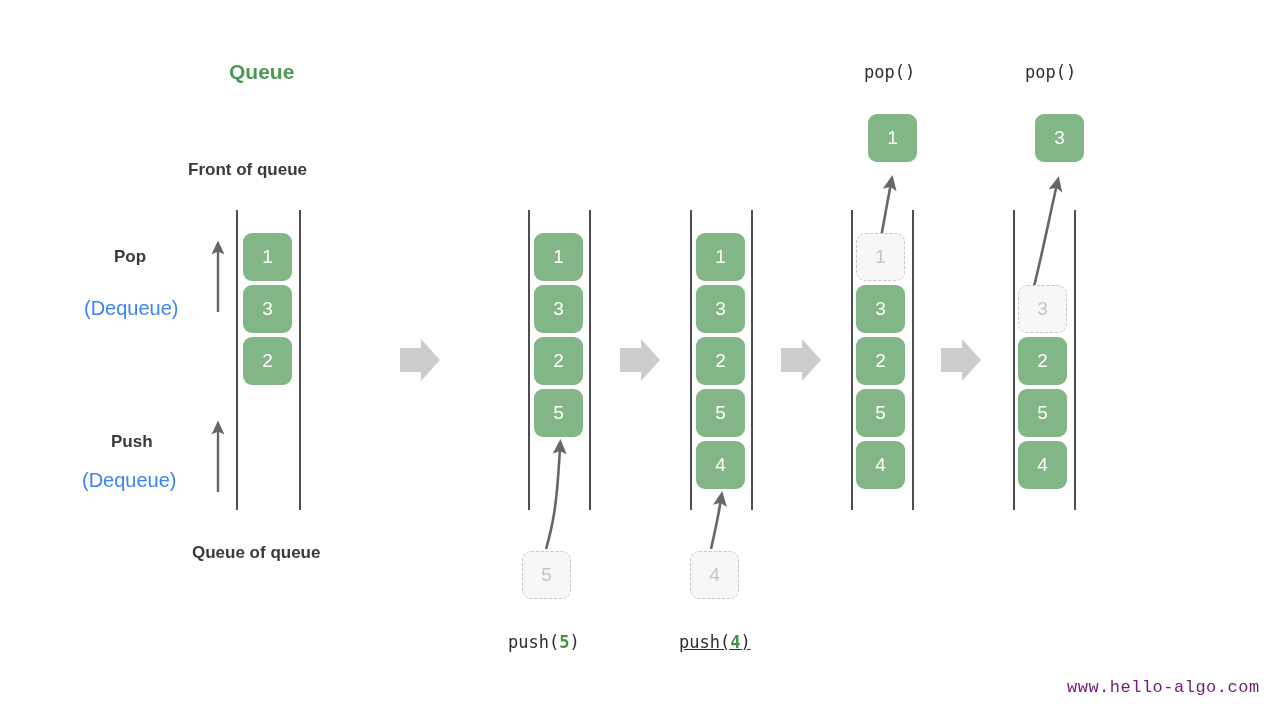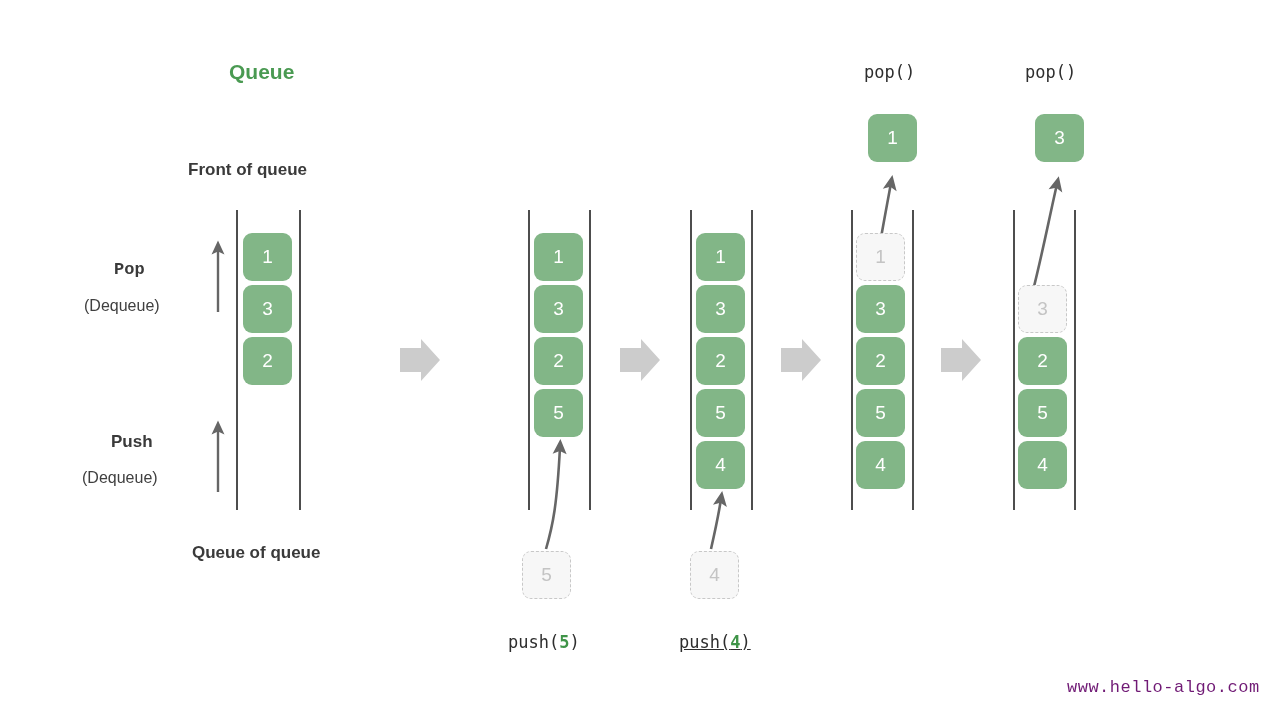--- a/index.html
+++ b/index.html
@@ -33,23 +33,23 @@
 
   
   .lbl-bold {
     font-size: 17px;
     font-weight: bold;
     color: #3a3a3a;
     white-space: nowrap;
     text-align: center;
   }
   .lbl-reg {
-    font-size: 16px;
+    font-size: 20px;
     font-weight: normal;
-    color: #404040;
+    color: #3b82f6;
     white-space: nowrap;
   }
 
   
   .code {
     font-family: "DejaVu Sans Mono", "Liberation Mono", monospace;
     font-size: 17px;
     color: #2e2e2e;
     white-space: nowrap;
   }
@@ -150,21 +150,21 @@
 
     <g>
       <path d="M1026,316 C1036,285 1047,228 1057,184" stroke="#666666" stroke-width="2.6" fill="none" marker-end="url(#ah-dark)"></path>
     </g>
   </svg>
 
   <div class="abs title" style="left:229px; top:60px;">Queue</div>
 
   <div class="abs lbl-bold" style="left:188px; top:160px;">Front of queue</div>
 
-  <div class="abs lbl-bold" style="left:114px; top:260px;font-family:Liberation Mono, monospace;">Pop</div>
+  <div class="abs lbl-bold" style="left:114px; top:247px;">Pop</div>
   <div class="abs lbl-reg" style="left:84px; top:297px;">(Dequeue)</div>
 
   <div class="abs lbl-bold" style="left:111px; top:432px;">Push</div>
   <div class="abs lbl-reg" style="left:82px; top:469px;">(Dequeue)</div>
 
   <div class="abs lbl-bold" style="left:192px; top:543px;">Queue of queue</div>
 
   <div class="abs" style="left:0; top:0; width:1280px; height:720px;">
     <div class="rail" style="left:236px; top:210px; height:300px;"></div>
     <div class="rail" style="left:299px; top:210px; height:300px;"></div>

